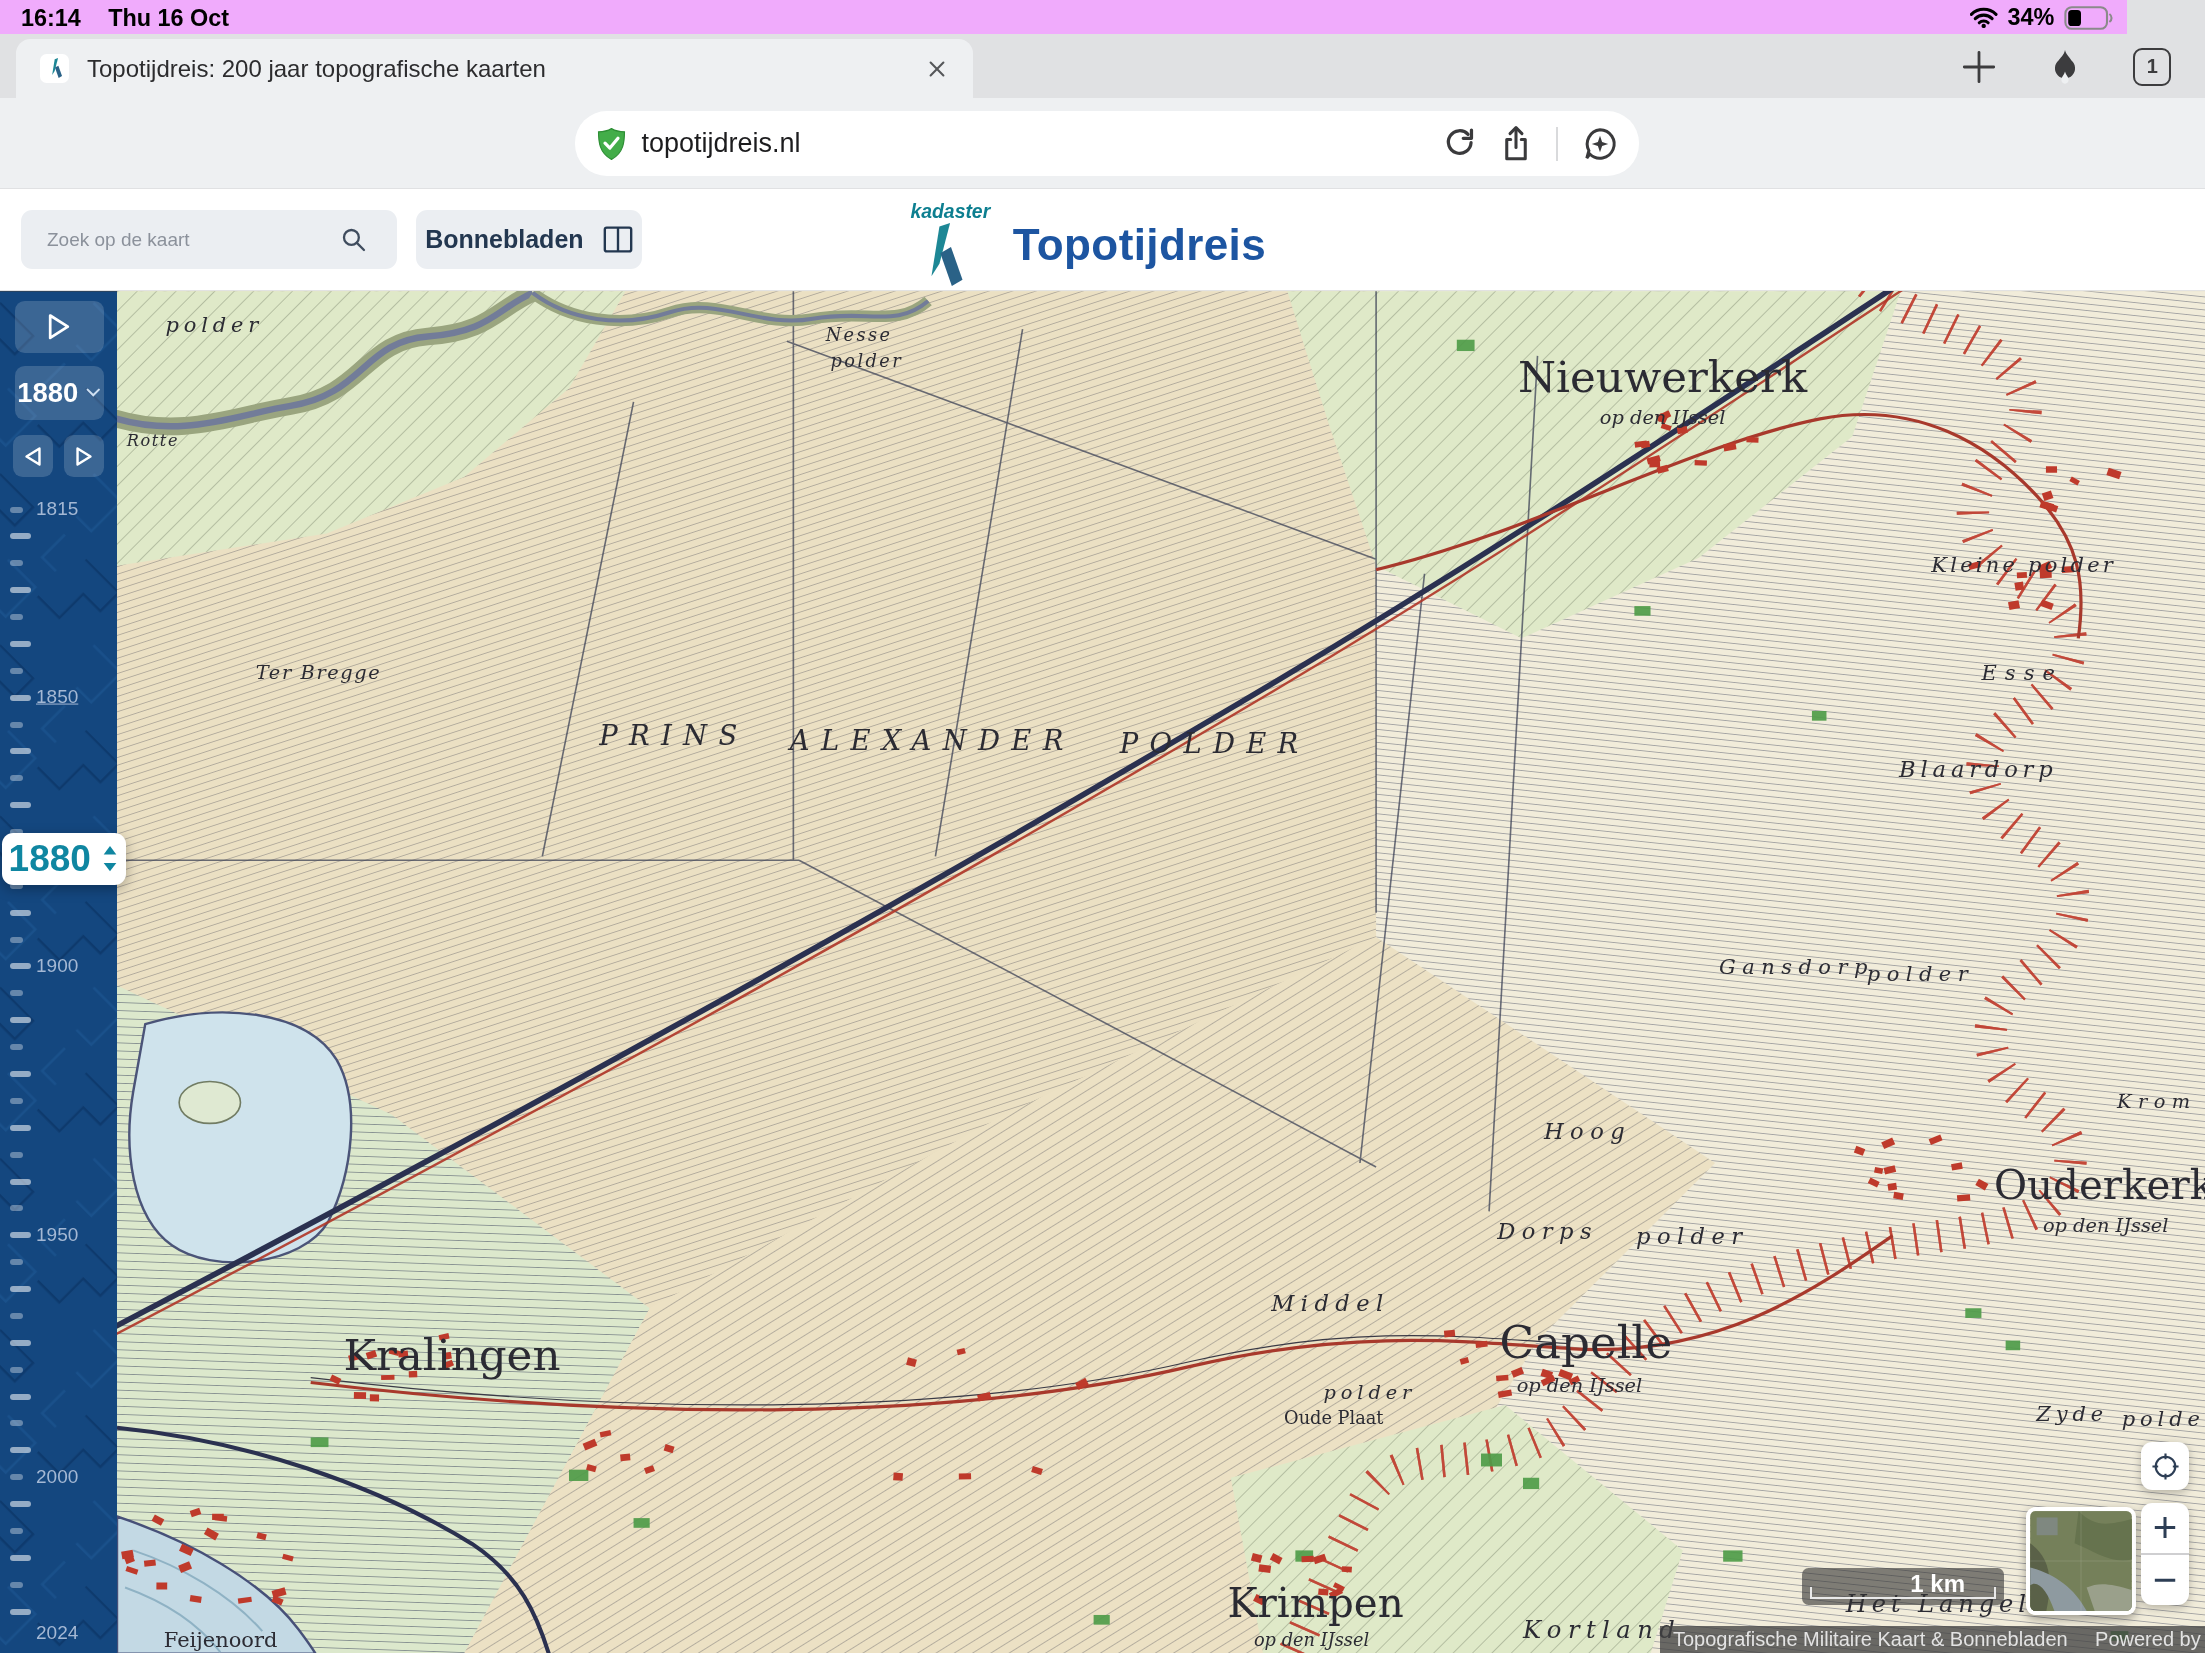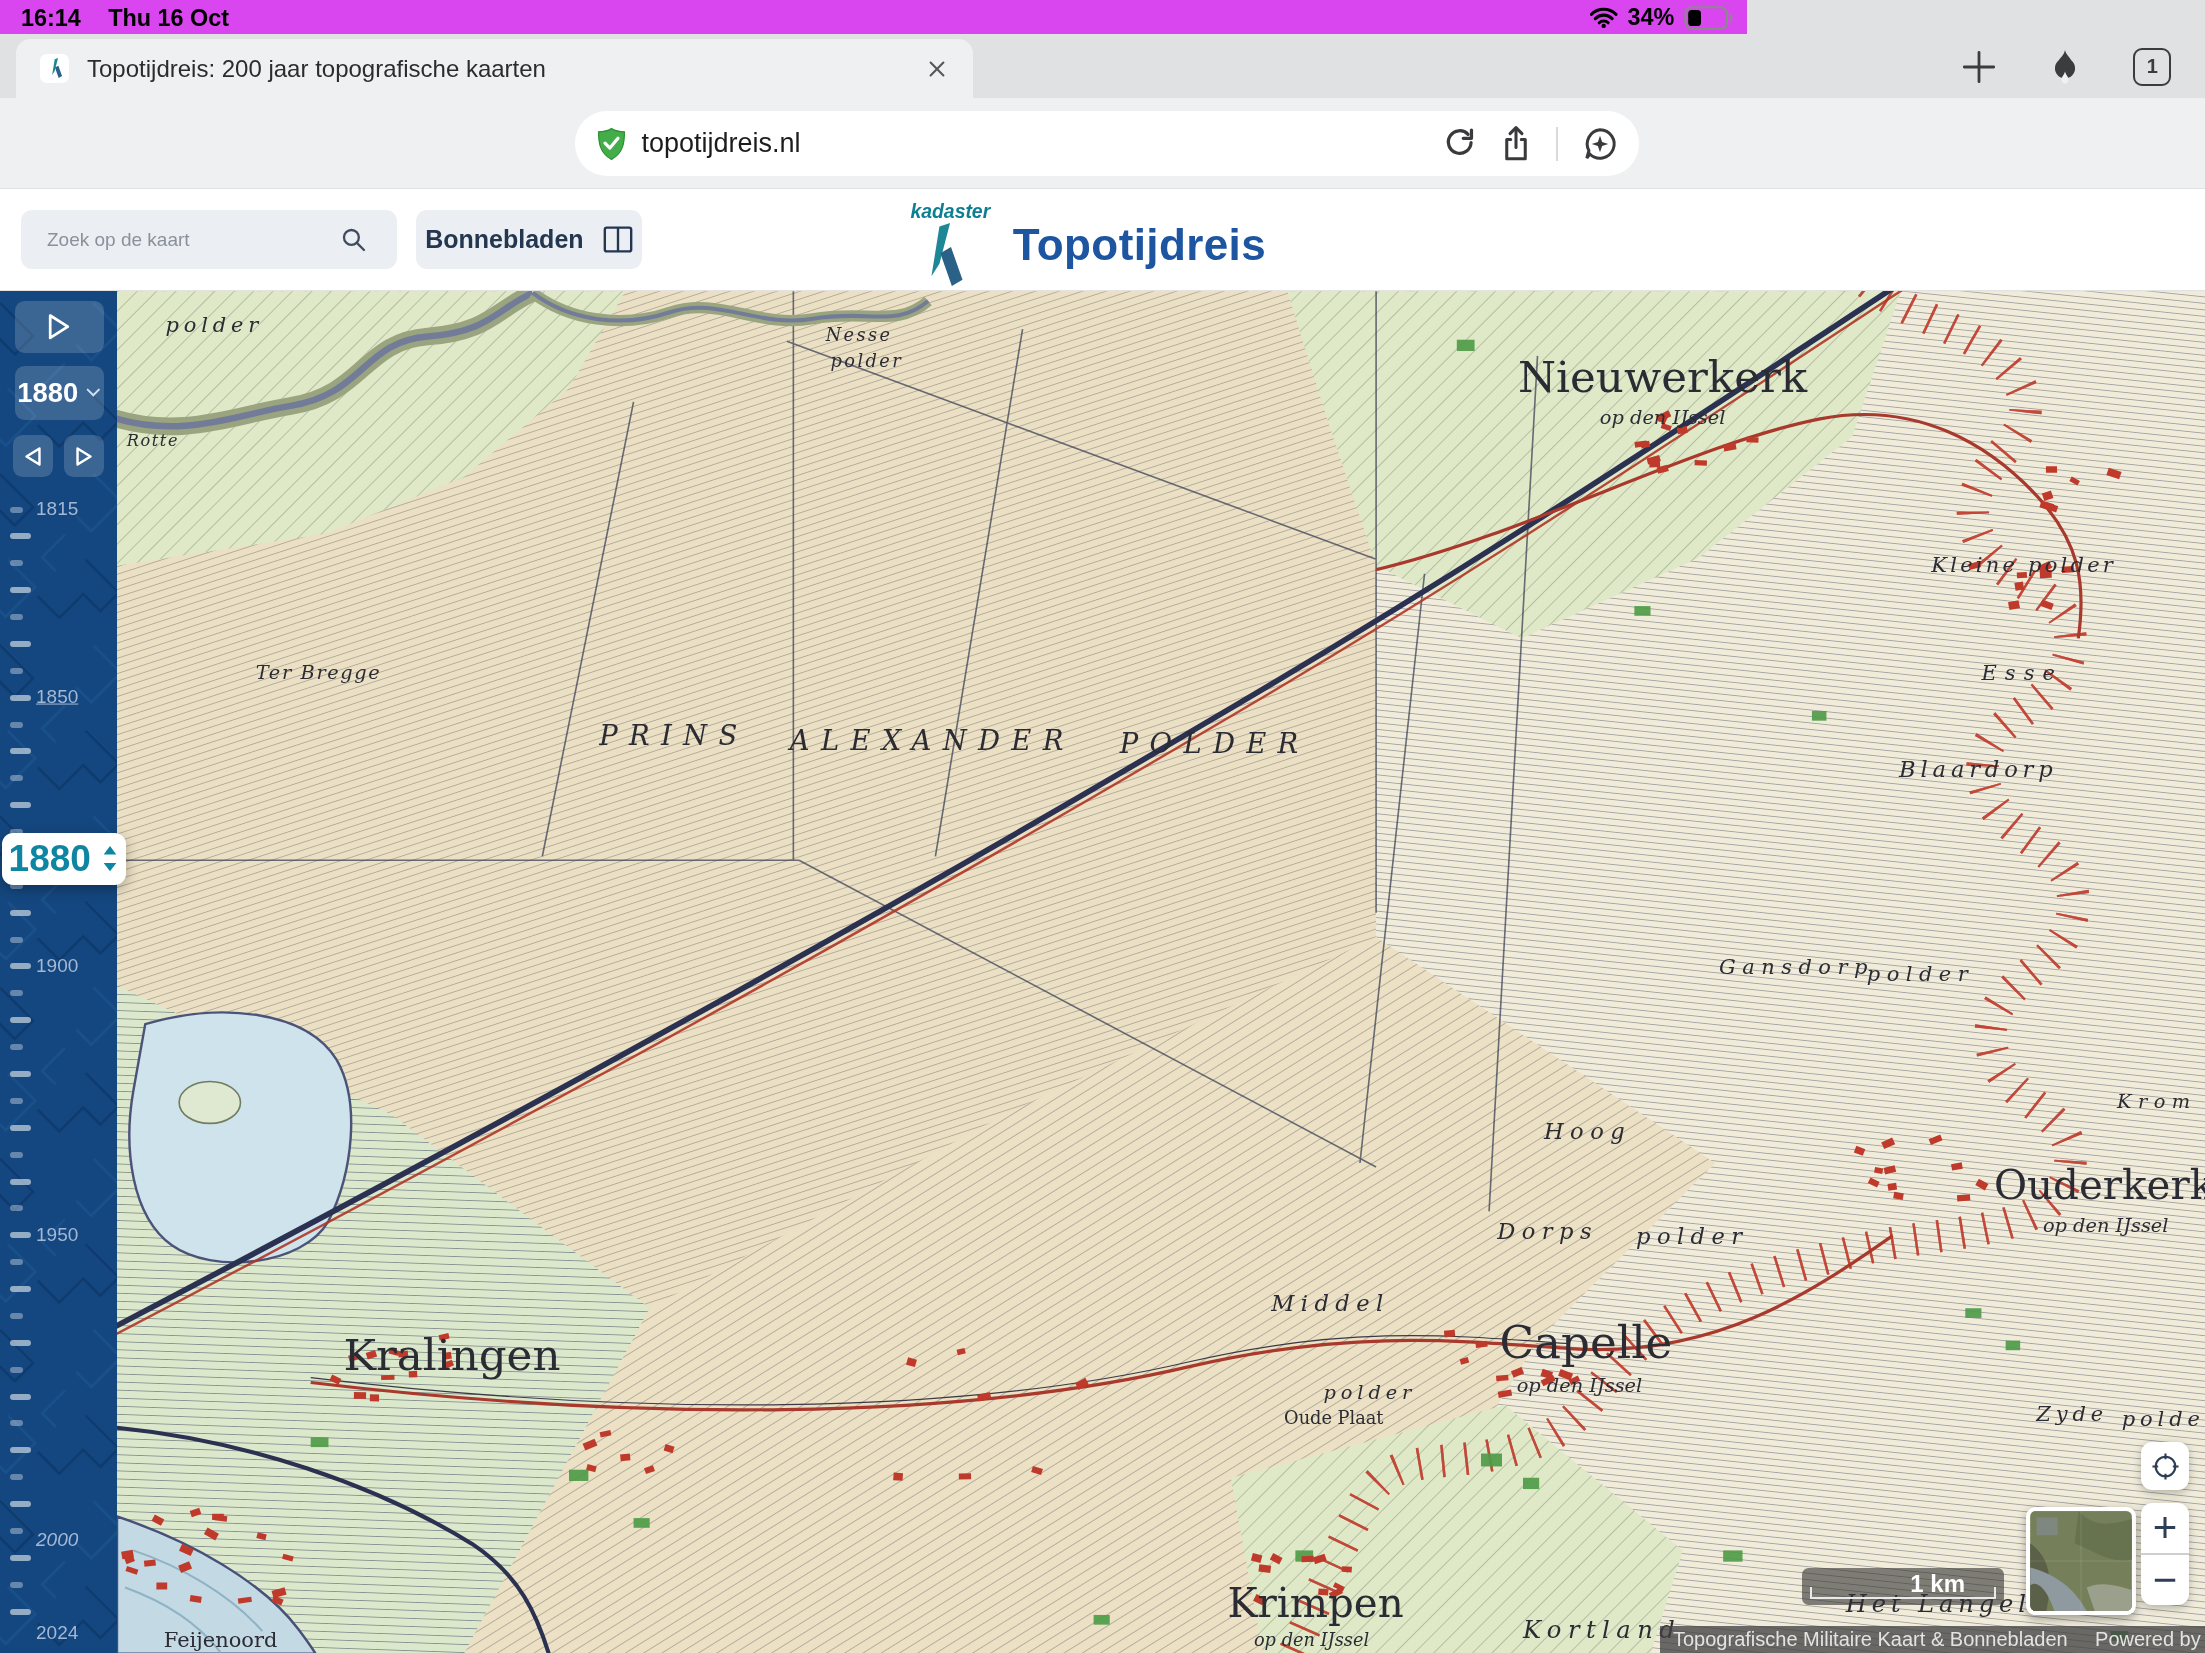--- a/index.html
+++ b/index.html
@@ -1,19 +1,19 @@
 <!DOCTYPE html>
 <html style="font-size:13px"><head>
 <meta charset="utf-8">
 <style>
   html,body{margin:0;padding:0;width:2205px;height:1653px;overflow:hidden;
     font-family:"Liberation Sans",sans-serif;background:#e0e1e3;}
   .abs{position:absolute;}
   
-  #status-bar{left:0;top:0;width:1747px;height:34px;background:#d946ef;text-align:right;}
+  #status-bar{left:0;top:0;width:2127px;height:34px;background:#f0abfc;text-align:right;}
   #status-left{left:21px;top:4.8px;font-size:23.4px;font-weight:600;color:#000;display:flex;gap:27.4px;}
   #status-right{right:13px;top:4px;display:flex;align-items:center;gap:9.7px;}
   #battery-pct{font-size:23.4px;font-weight:600;color:#000;}
   
   #tab-bar{left:0;top:34px;width:2205px;height:65px;background:#e0e1e3;}
   #active-tab{left:16px;top:4.8px;width:957px;height:60px;background:#eef0f2;border-radius:14.5px 14.5px 0 0;display:flex;align-items:center;padding:0 24px;box-sizing:border-box;}
   #tab-favicon{width:29px;height:29px;background:#fff;border-radius:6.5px;display:flex;align-items:center;justify-content:center;margin-right:18px;flex:0 0 auto;}
   #tab-title{font-size:24px;color:#2c2c2e;white-space:nowrap;overflow:hidden;}
   #tab-close{margin-left:auto;}
   #tabbar-icons{right:24px;top:0;height:65px;display:flex;align-items:center;gap:52px;padding-right:9.7px;}
@@ -536,21 +536,21 @@
       <div class="tick minor" style="top: 1183px;"></div>
       <div class="tick decade" style="top: 1210px;"></div>
       <div class="tick minor" style="top: 1237px;"></div>
       <div class="tick decade" style="top: 1264px;"></div>
       <div class="tick minor" style="top: 1291px;"></div>
       <div class="tick decade" style="top: 1318px;"></div>
       <div class="year-label" style="top: 218px;">1815</div>
       <div class="year-label" style="top: 406px; text-decoration: underline;">1850</div>
       <div class="year-label" style="top: 675px;">1900</div>
       <div class="year-label" style="top: 944px;">1950</div>
-      <div class="year-label" style="top: 1249px; font-style: italic;">2000</div>
+      <div class="year-label" style="top: 1186px;">2000</div>
       <div class="year-label" style="top: 1342px;">2024</div>
     </div>
   <div id="current-year-pill" class="abs" style="top: 542px;">
     <span>1880</span>
     <svg width="18" height="27.4" viewBox="0 0 16 26">
         <path d="M8,1 L14,9 H2 Z" fill="#0f86a1"></path>
         <path d="M2,17 H14 L8,25 Z" fill="#0f86a1"></path>
       </svg>
   </div>
 </div>

